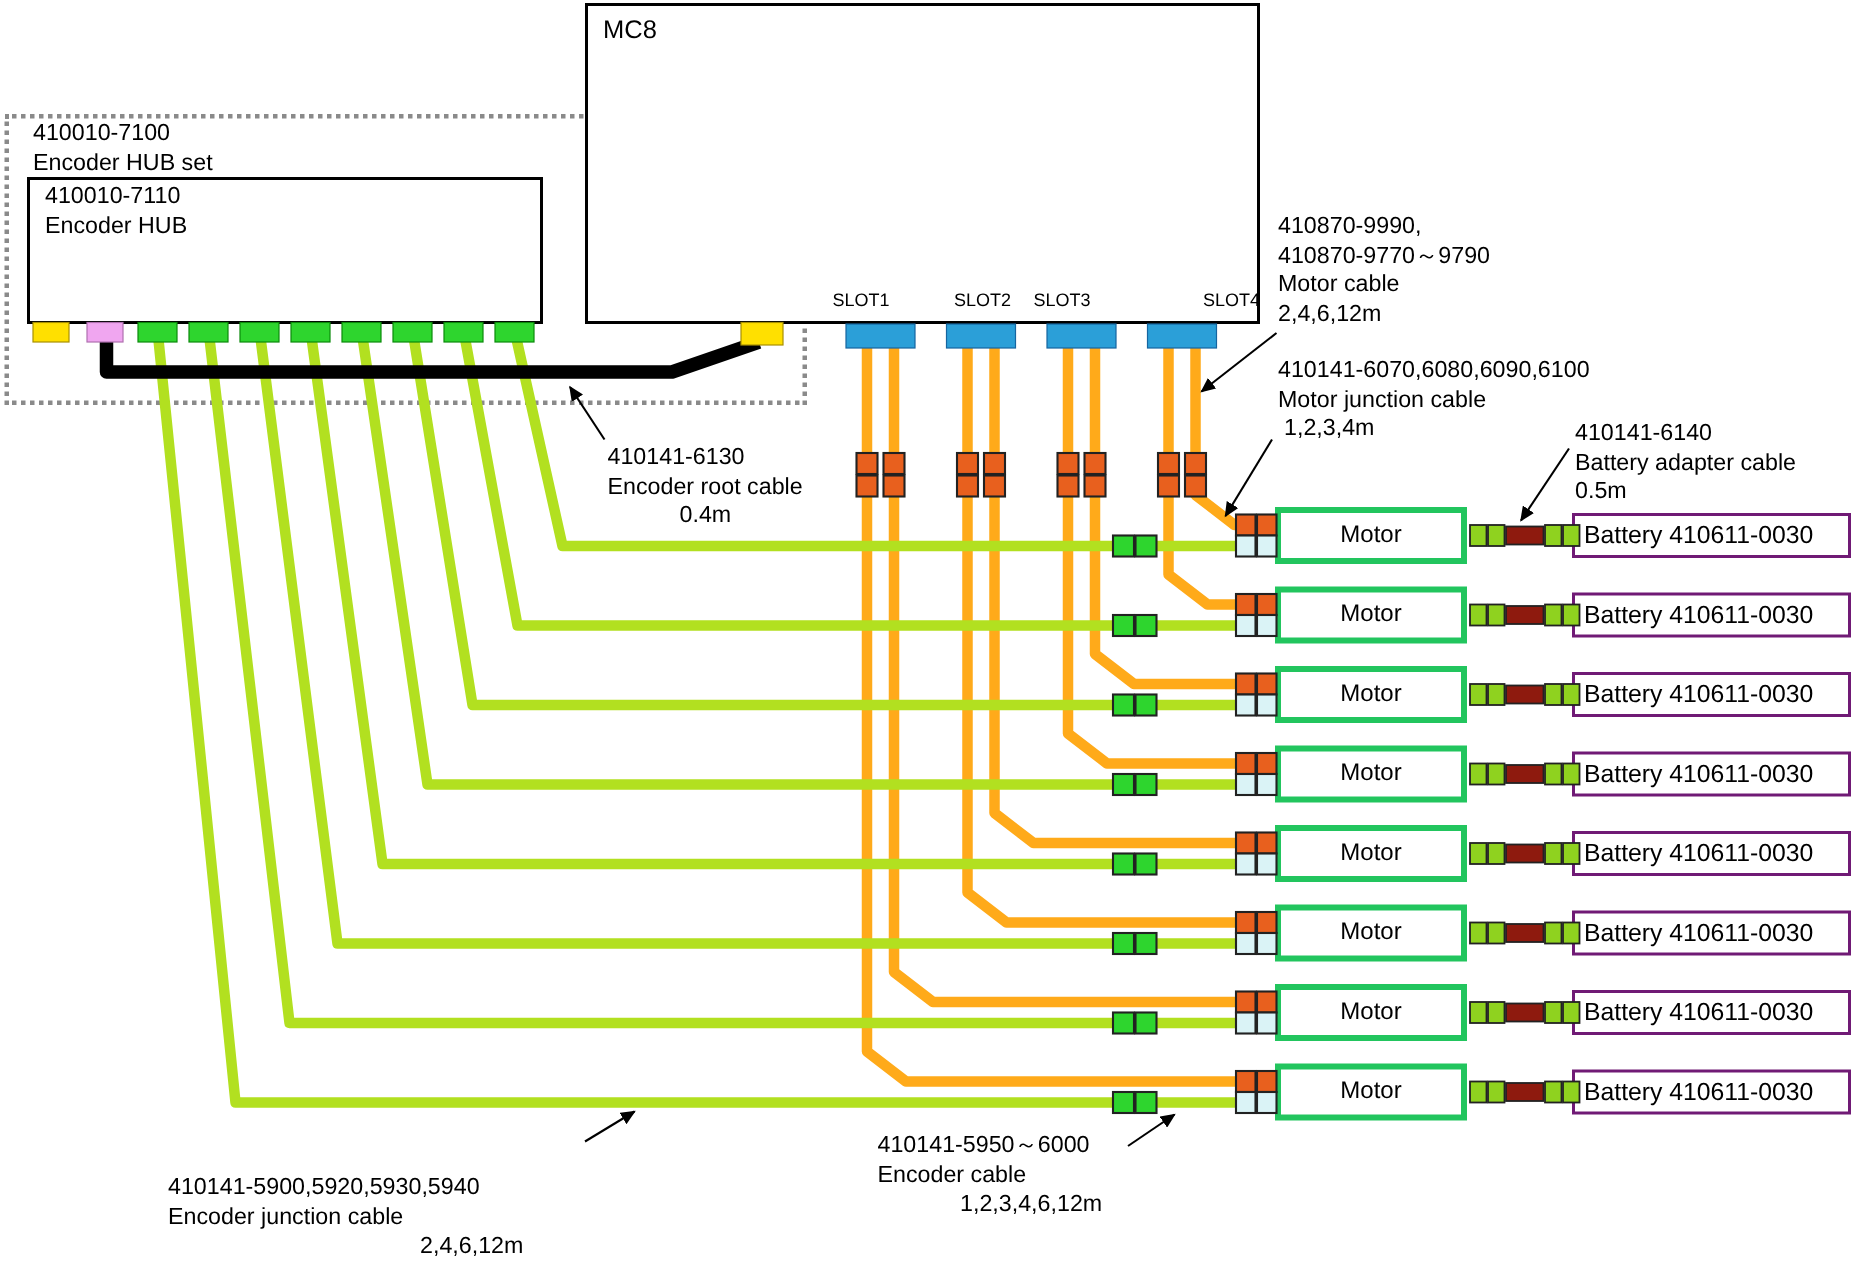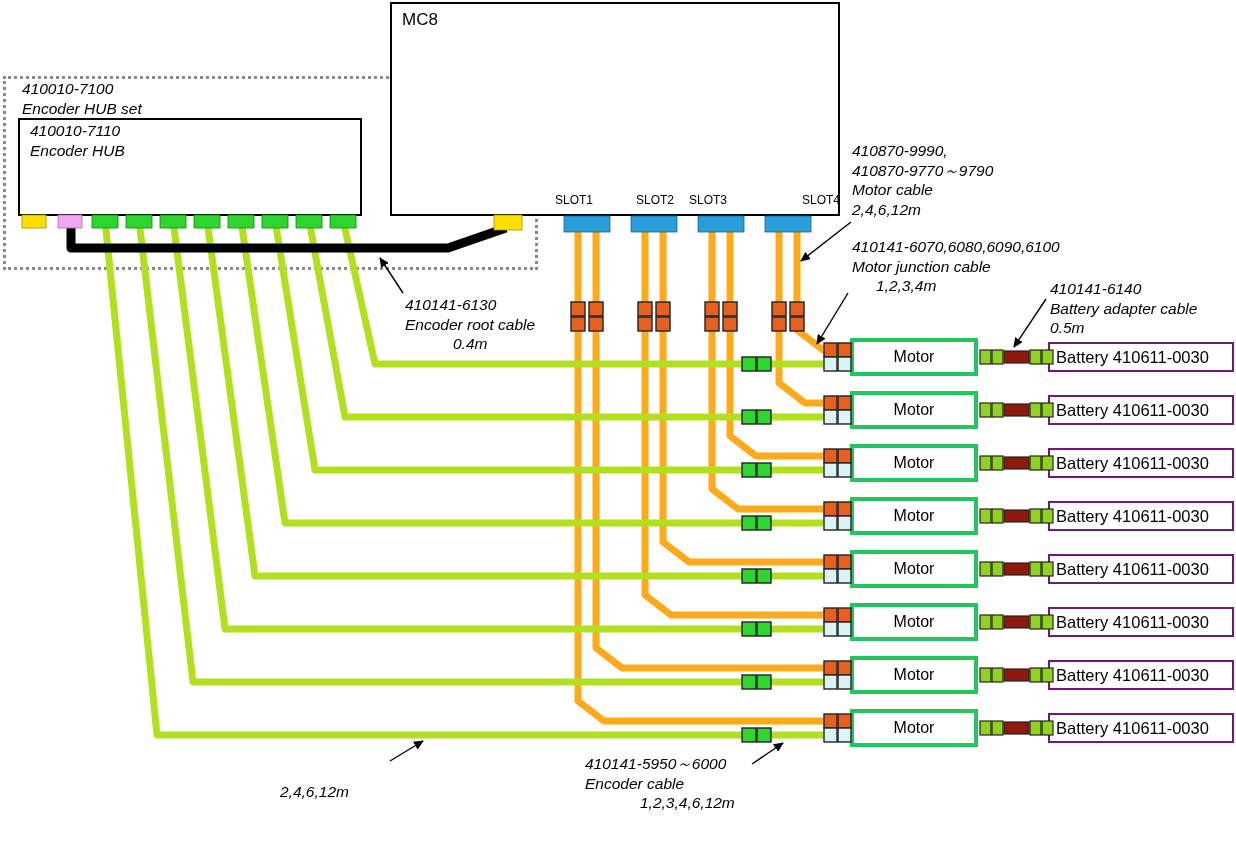--- a/index.html
+++ b/index.html
@@ -1,21 +1,21 @@
 <!DOCTYPE html>
 <html><head>
 <meta charset="utf-8">
 <style>
   html,body{margin:0;padding:0;background:#fff;}
   .canvas{position:relative;width:1236px;height:852px;background:#fff;
     font-family:"Liberation Sans","DejaVu Sans",sans-serif;color:#000;overflow:hidden;}
   .hubset{position:absolute;border:3px dotted #8a8a8a;box-sizing:border-box;background:transparent;}
   .box{position:absolute;background:#fff;border:2px solid #000;box-sizing:border-box;}
   .overlay{position:absolute;left:0;top:0;}
-  .ann{position:absolute;font-size:15.5px;line-height:19.5px;white-space:nowrap;font-style:italic;}
+  .ann{position:absolute;font-size:15.5px;line-height:19.5px;white-space:nowrap;}
   .title{position:absolute;font-size:17px;}
   .slot{position:absolute;font-size:12px;}
   .motor-box{position:absolute;background:#fff;border:4px solid #22c55e;box-sizing:border-box;
     display:flex;align-items:center;justify-content:center;font-size:16px;}
   .battery-box{position:absolute;background:#fff;border:2px solid #701a75;box-sizing:border-box;
     display:flex;align-items:center;font-size:16.5px;padding-left:6px;}
 </style>
 </head>
 <body>
 
@@ -218,36 +218,38 @@
     <div class="ann" style="left:852px;top:141px">
       <div>410870-9990,</div>
       <div>410870-9770～9790</div>
       <div>Motor cable</div>
       <div>2,4,6,12m</div>
     </div>
 
     <div class="ann" style="left:852px;top:237px">
       <div>410141-6070,6080,6090,6100</div>
       <div>Motor junction cable</div>
-      <div style="margin-left:24px">1,2,3,4m</div>
+      <div style="margin-left:4px">1,2,3,4m</div>
     </div>
 
     <div class="ann" style="left:1050px;top:279px">
       <div>410141-6140</div>
       <div>Battery adapter cable</div>
       <div>0.5m</div>
     </div>
 
     <div class="ann" style="left:405px;top:295px">
       <div>410141-6130</div>
       <div>Encoder root cable</div>
       <div style="margin-left:48px">0.4m</div>
     </div>
 
     <div class="ann" style="left:112px;top:782px">
+      <div>410141-5900,5920,5930,5940</div>
+      <div>Encoder junction cable</div>
       <div style="margin-left:168px">2,4,6,12m</div>
     </div>
 
     <div class="ann" style="left:585px;top:754px">
       <div>410141-5950～6000</div>
       <div>Encoder cable</div>
       <div style="margin-left:55px">1,2,3,4,6,12m</div>
     </div>
 
   </div>

